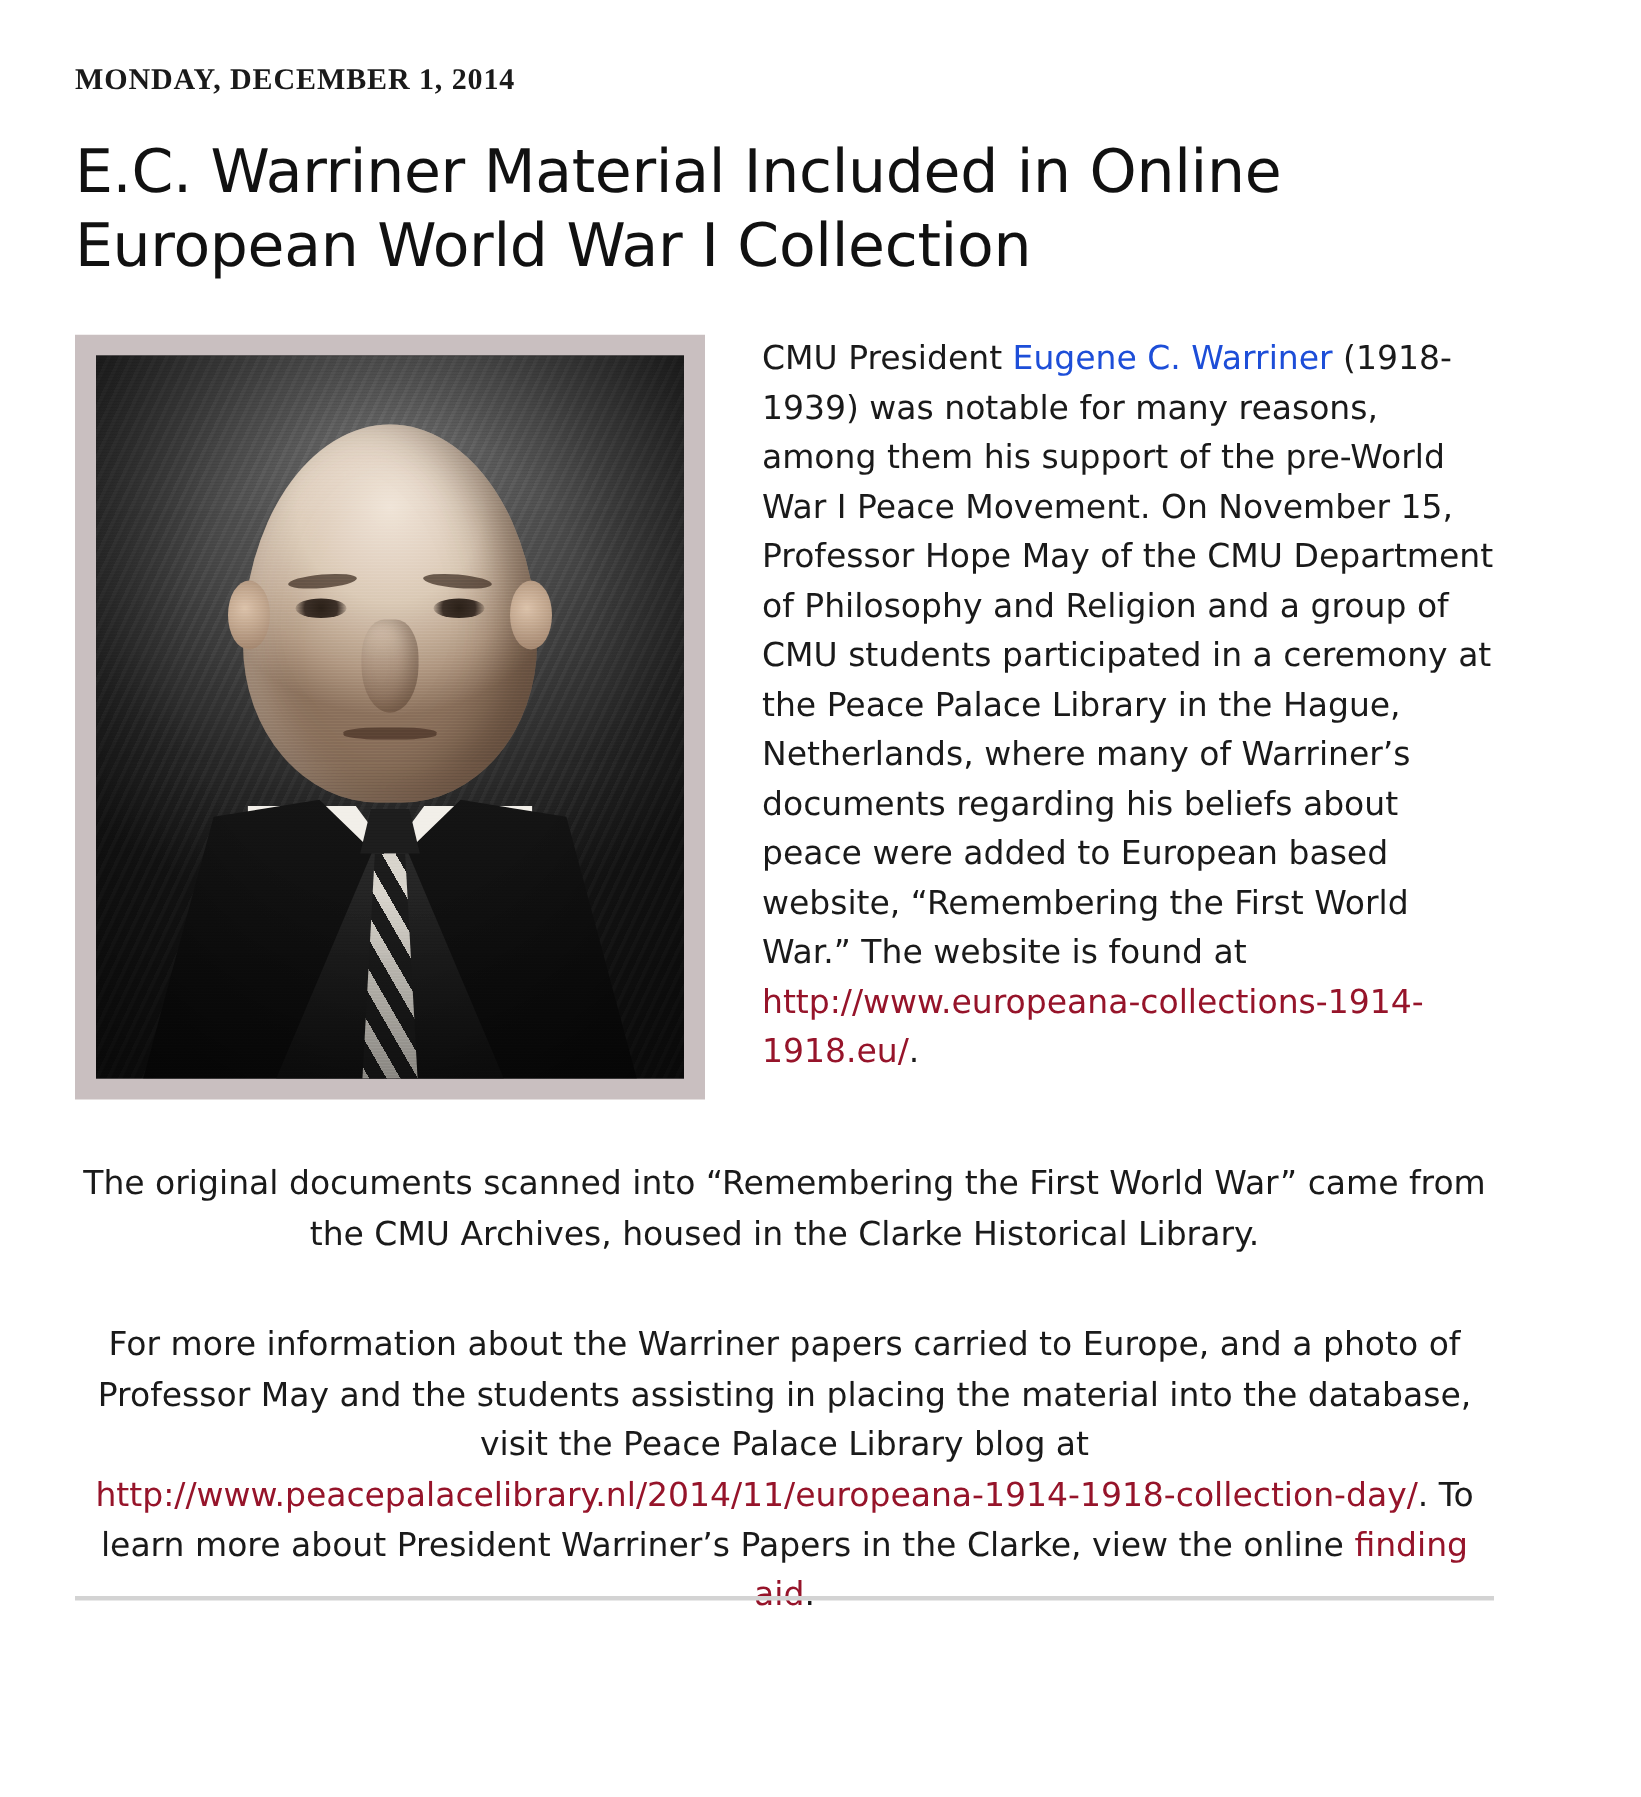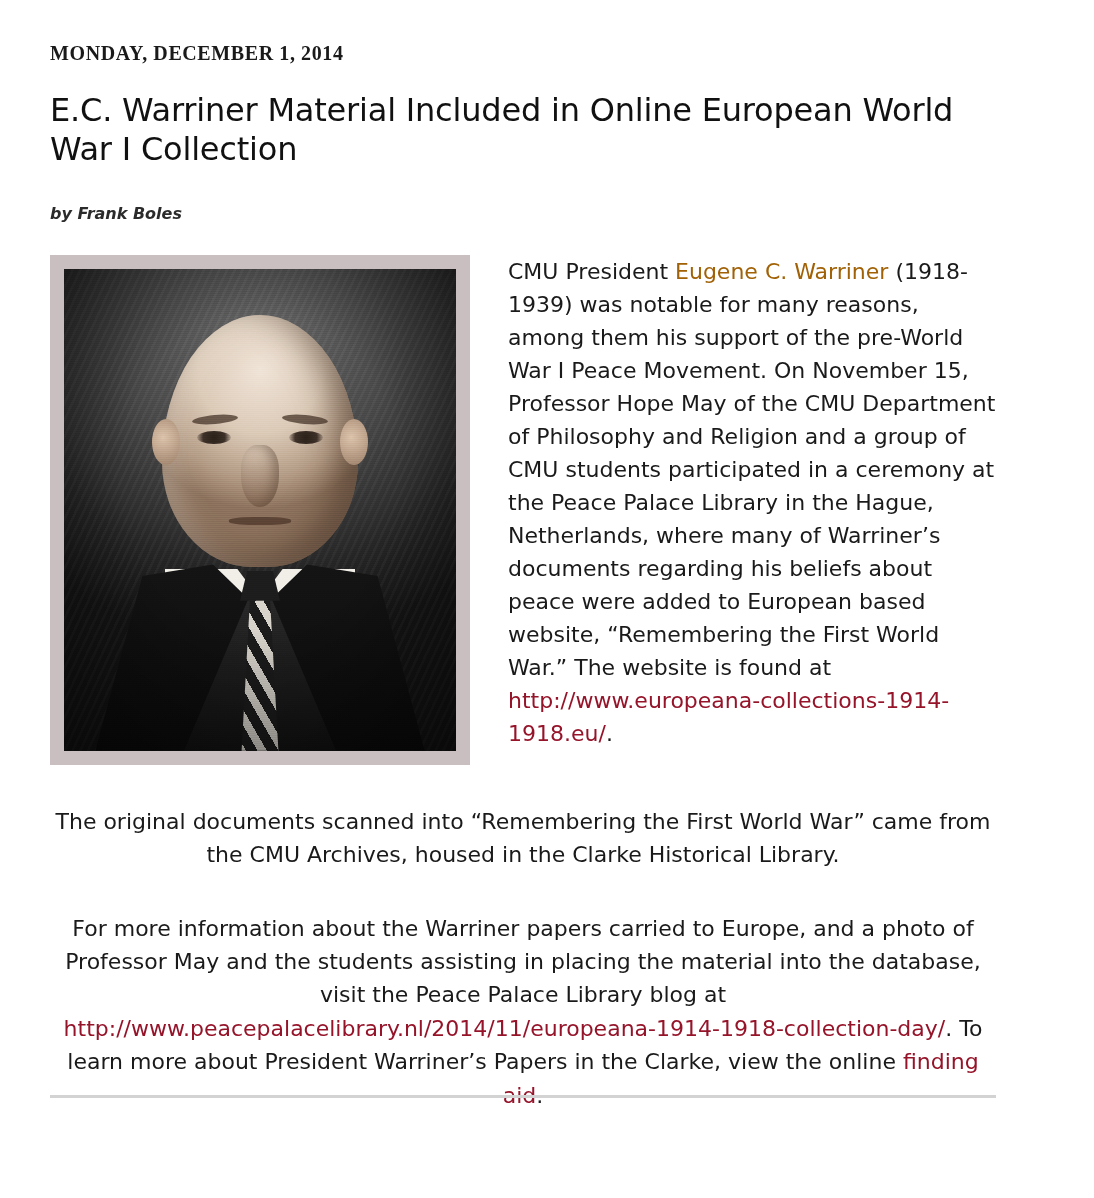--- a/index.html
+++ b/index.html
@@ -24,21 +24,21 @@
     font-family: "Liberation Serif", serif;
     font-weight: bold;
     font-size: 20px;
     letter-spacing: 0.6px;
     color: #1a1a1a;
     margin: 0 0 26px 0;
   }
   .post-title {
     font-family: "DejaVu Sans", sans-serif;
     font-weight: normal;
-    font-size: 32px;
+    font-size: 40px;
     line-height: 1.23;
     color: #111111;
     margin: 0 0 34px 0;
     letter-spacing: -0.2px;
   }
   .byline {
     font-family: "DejaVu Sans", sans-serif;
     font-style: italic;
     font-weight: bold;
     font-size: 16px;
@@ -215,21 +215,21 @@
   .body-para {
     font-size: 22px;
     line-height: 1.52;
     color: #1a1a1a;
     margin: 26px 0 0 0;
     clear: both;
     text-align: center;
   }
   .para-spaced { margin-top: 40px; }
   a.link-blue {
-    color: #a16207;
+    color: #1d4ed8;
     text-decoration: none;
   }
   a.link-red {
     color: #96142a;
     text-decoration: none;
   }
   .footer-rule {
     position: absolute;
     left: 50px;
     right: 50px;
@@ -240,21 +240,20 @@
 </style>
 </head>
 <body>
 
 <div class="page">
 
   <div class="post-date">MONDAY, DECEMBER 1, 2014</div>
 
   <h1 class="post-title">E.C. Warriner Material Included in Online European World War I Collection</h1>
 
-  <div class="byline">by Frank Boles</div>
 
   <div class="content-block">
 
     <div class="portrait-frame">
       <div class="portrait" aria-label="Portrait photograph of CMU President Eugene C. Warriner">
         <div class="bg"></div>
         <div class="head"></div>
         <div class="ear-l"></div>
         <div class="ear-r"></div>
         <div class="brow-l"></div>

